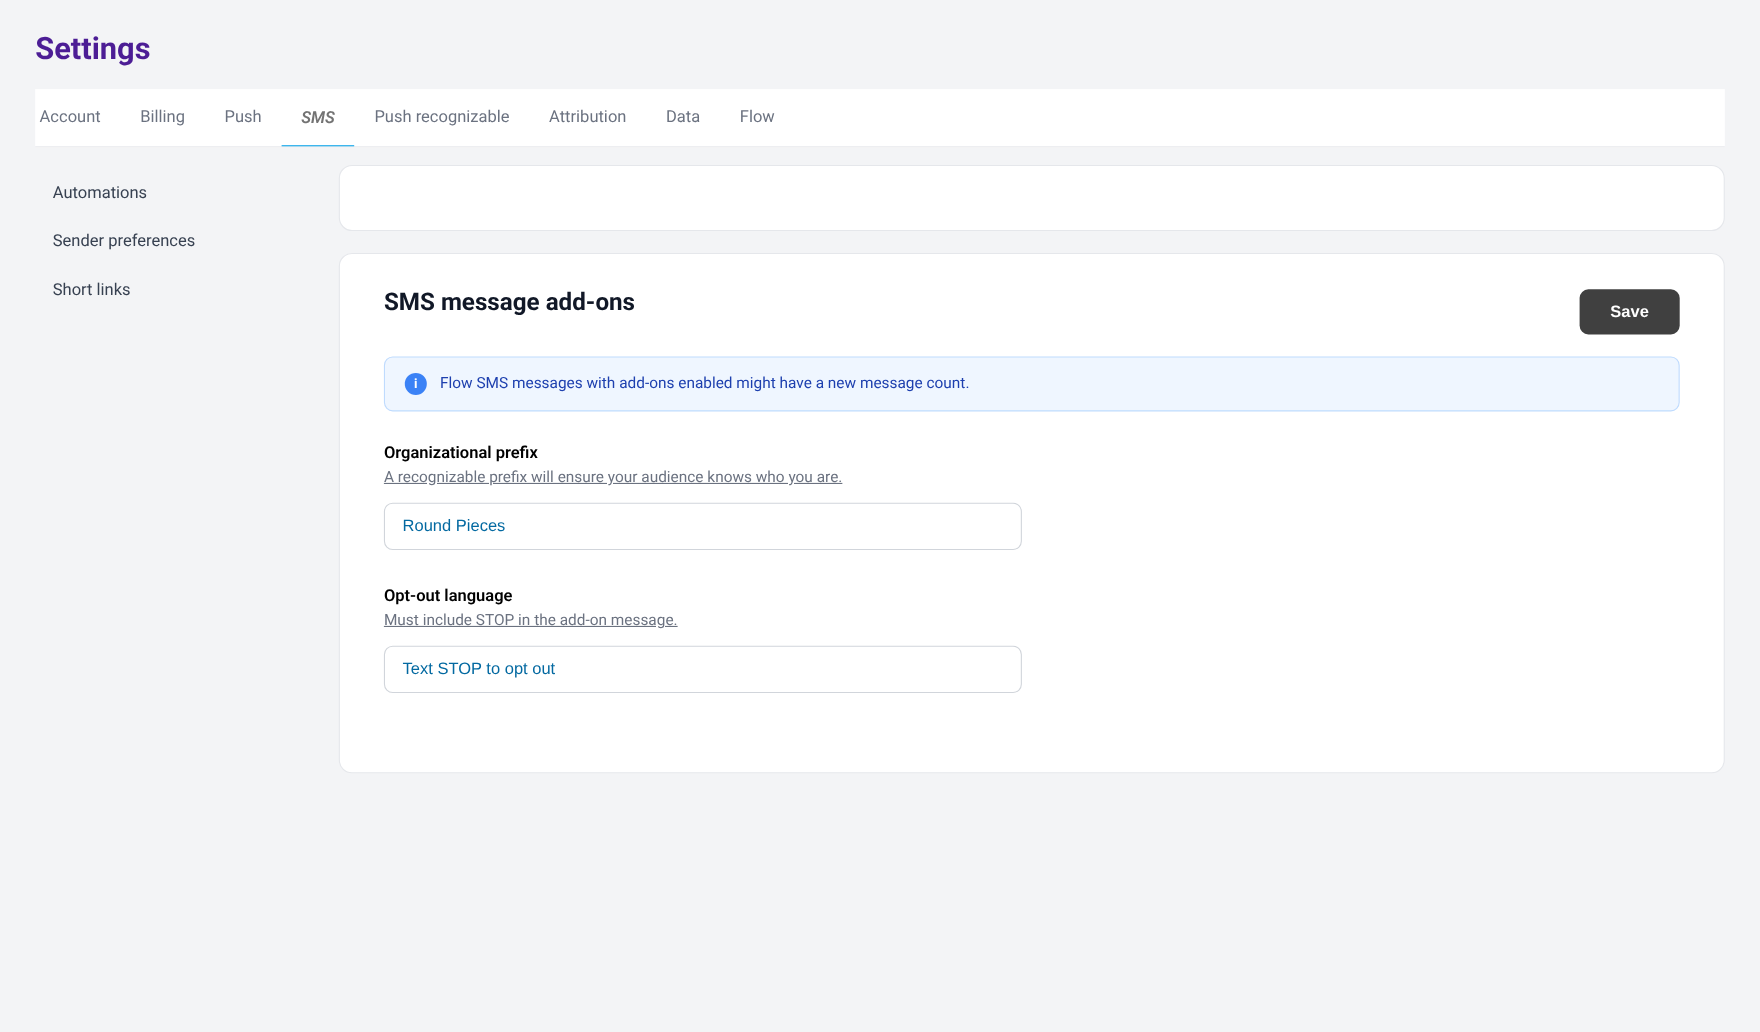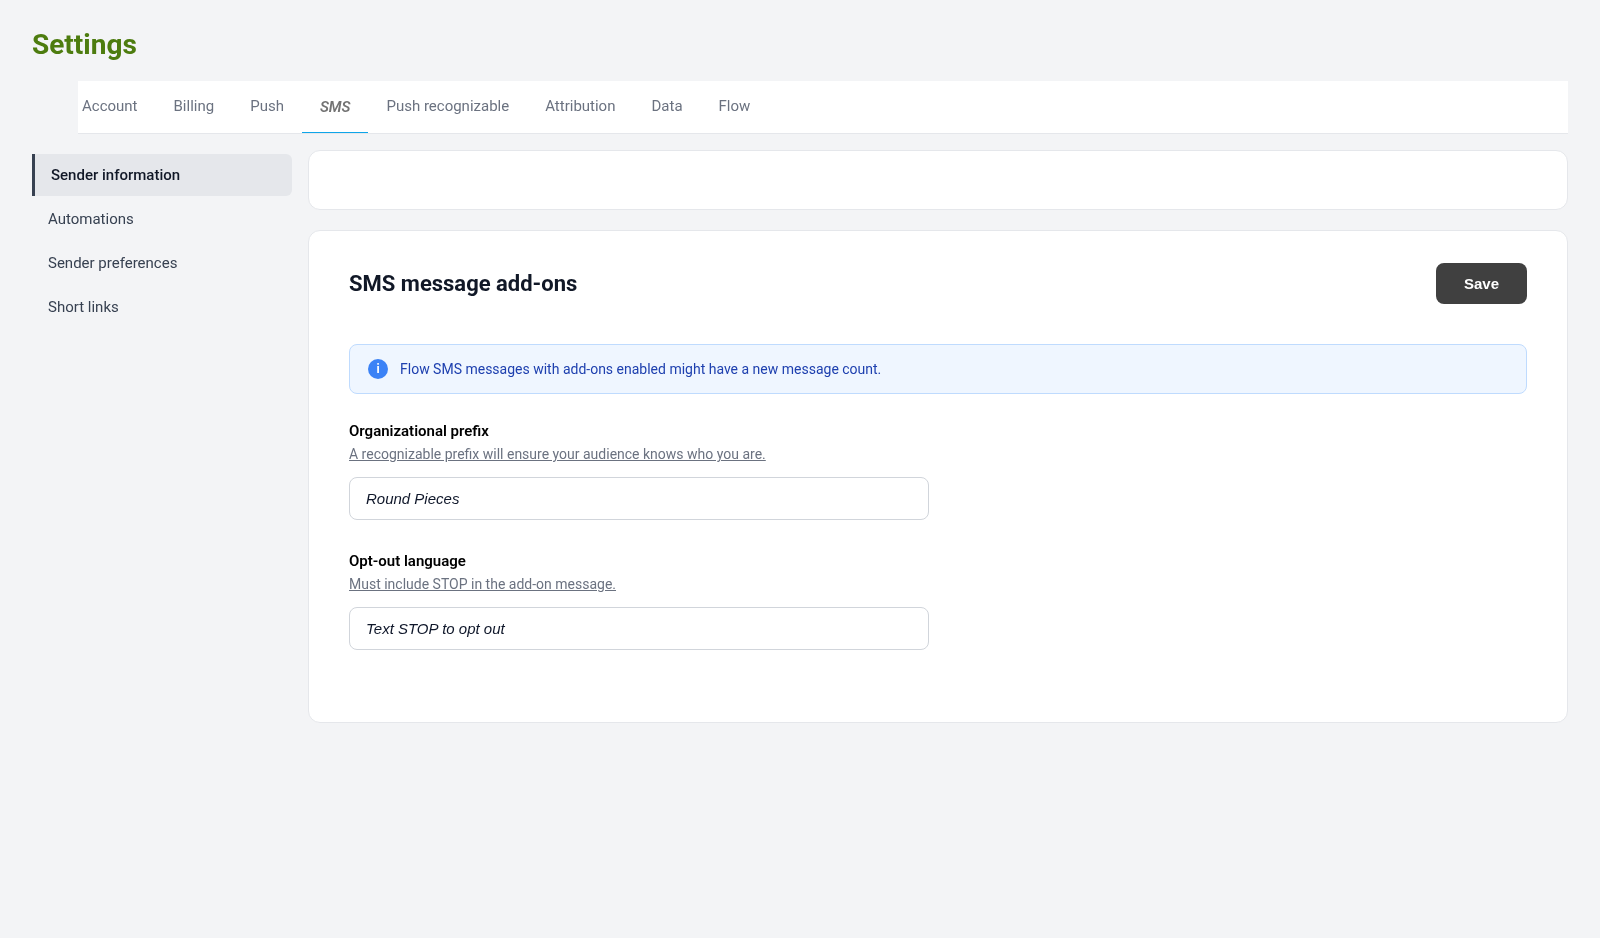--- a/index.html
+++ b/index.html
@@ -17,21 +17,21 @@
     }
 
     .page-container {
       max-width: 1600px;
       padding: 28px 32px 0 32px;
     }
 
     .page-title {
       font-size: 28px;
       font-weight: 700;
-      color: #4d7c0f;
+      color: #4c1d95;
       margin-bottom: 20px;
     }
 
     .tab-item {
       padding: 16px 18px;
       font-size: 15px;
       color: #6b7280;
       cursor: pointer;
       border-bottom: 3px solid transparent;
       margin-bottom: -1px;
@@ -102,23 +102,23 @@
       background: #fff;
       border-radius: 12px;
       border: 1px solid #e5e7eb;
       padding: 20px 40px;
       margin-bottom: 20px;
       min-height: 60px;
     }
 
     .card-header {
       display: flex;
-      align-items: center;
+      align-items: flex-start;
       justify-content: space-between;
-      margin-bottom: 40px;
+      margin-bottom: 20px;
     }
 
     .card-title {
       font-size: 22px;
       font-weight: 700;
       color: #111827;
     }
 
     .save-button {
       background: #404040;
@@ -177,31 +177,29 @@
       text-decoration: underline;
     }
 
     .text-input {
       width: 100%;
       max-width: 580px;
       padding: 12px 16px;
       border: 1px solid #d1d5db;
       border-radius: 8px;
       font-size: 15px;
-      color: #0f172a;
+      color: #0369a1;
       background: #fff;
       outline: none;
-      font-style: italic;
     }
 
     .tabs-wrapper {
       background: #fff;
       border-bottom: 1px solid #e5e7eb;
       padding-left: 0;
-      margin-left: 46px;
     }
   </style>
 </head>
 <body>
 
 <div class="page-container">
   <h1 class="page-title">Settings</h1>
 
   <div class="tabs-wrapper">
     <nav style="display:flex; align-items:center; gap:0;">
@@ -211,23 +209,20 @@
       <div class="tab-item active">SMS</div>
       <div class="tab-item">Push recognizable</div>
       <div class="tab-item">Attribution</div>
       <div class="tab-item">Data</div>
       <div class="tab-item">Flow</div>
     </nav>
   </div>
 
   <div class="main-layout">
     <aside class="sidebar">
-      <div class="sidebar-item active">
-        <span>Sender information</span>
-      </div>
       <div class="sidebar-item">
         <span>Automations</span>
       </div>
       <div class="sidebar-item">
         <span>Sender preferences</span>
       </div>
       <div class="sidebar-item">
         <span>Short links</span>
       </div>
     </aside>

